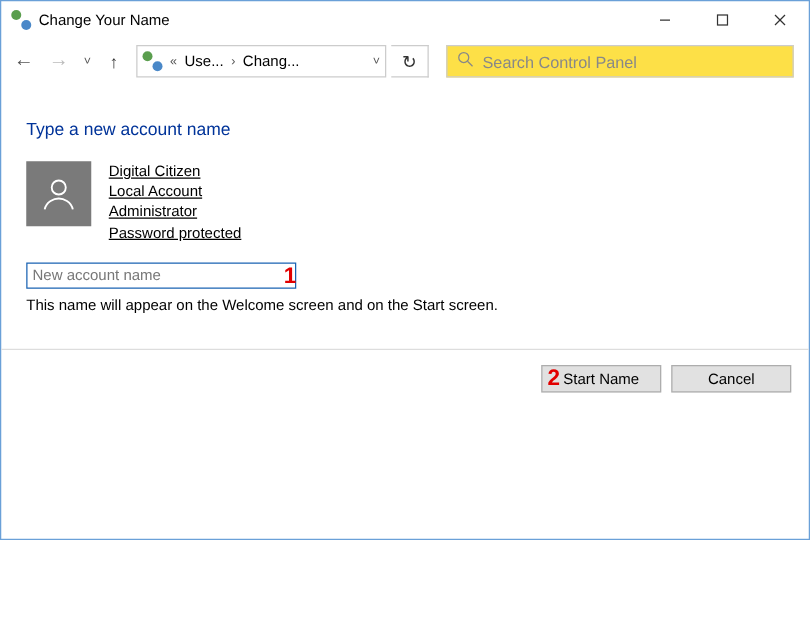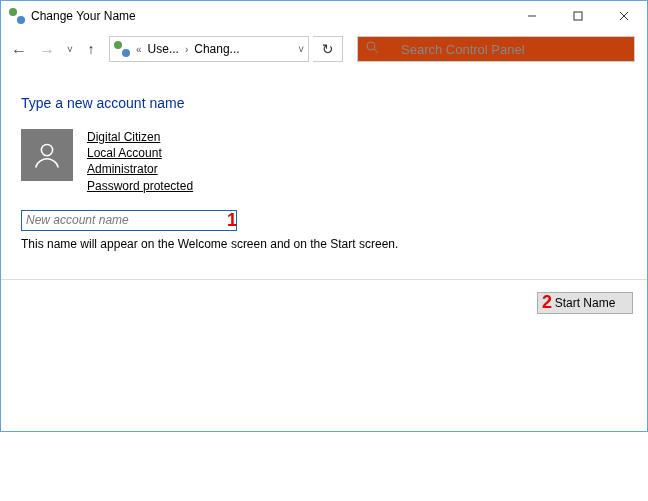--- a/index.html
+++ b/index.html
@@ -84,22 +84,22 @@
   .searchbox {
     flex:1;
     height:26px;
     border:1px solid #ccc;
     margin-left:10px;
     margin-right:6px;
     display:flex;
     align-items:center;
     padding:0 8px;
     color:#888;
-    background:#c2410c;
-    gap:20px;
+    background:#fde047;
+    gap:5px;
   }
   .searchbox .mag { font-size:13px; color:#888;}
   .searchbox input {
     border:none; outline:none; flex:1; font-size:13px; color:#000; background:transparent;
   }
   .searchbox input::placeholder{color:#888;}
   .content {
     padding: 28px 20px 10px 20px;
   }
   .page-heading {
@@ -124,21 +124,20 @@
     display:flex;
     align-items:center;
     gap:6px;
   }
   .name-input {
     width:216px; height:21px;
     border:1px solid #1a63b3;
     padding:0 4px;
     font-size:12px;
     color:#000;
-    font-style:italic;
   }
   .name-input::placeholder{ color:#777; }
   .callout1 {
     color:#e20000; font-weight:bold; font-size:18px;
     position:relative; left:-16px;
   }
   .hint {
     margin-top:6px;
     font-size:12px;
   }
@@ -257,15 +256,18 @@
     <div class="hint">This name will appear on the Welcome screen and on the Start screen.</div>
   </div>
 
   <div class="footer-sep"></div>
 
   <div class="footer">
     <div class="btn">
       <span class="callout2">2</span>
       <span>Start Name</span>
     </div>
+    <div class="btn">
+      <span>Cancel</span>
+    </div>
   </div>
 
 </div>
 
 </body></html>

